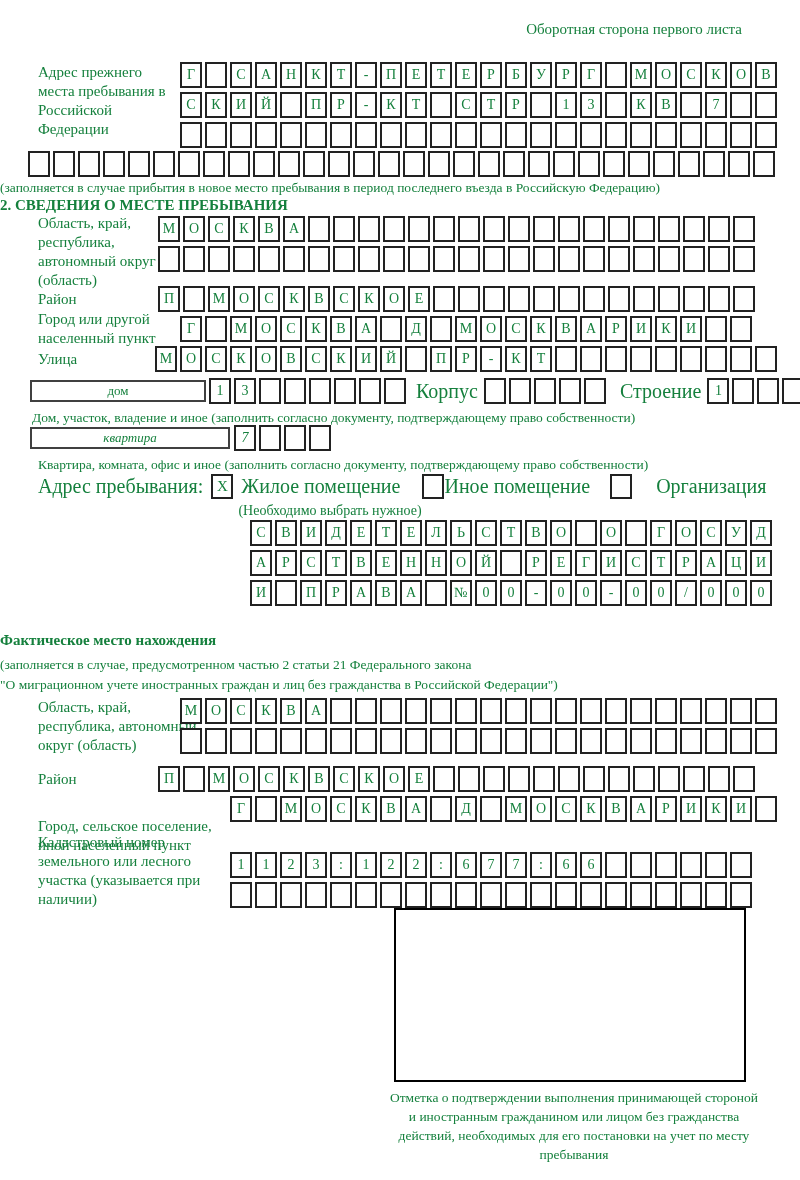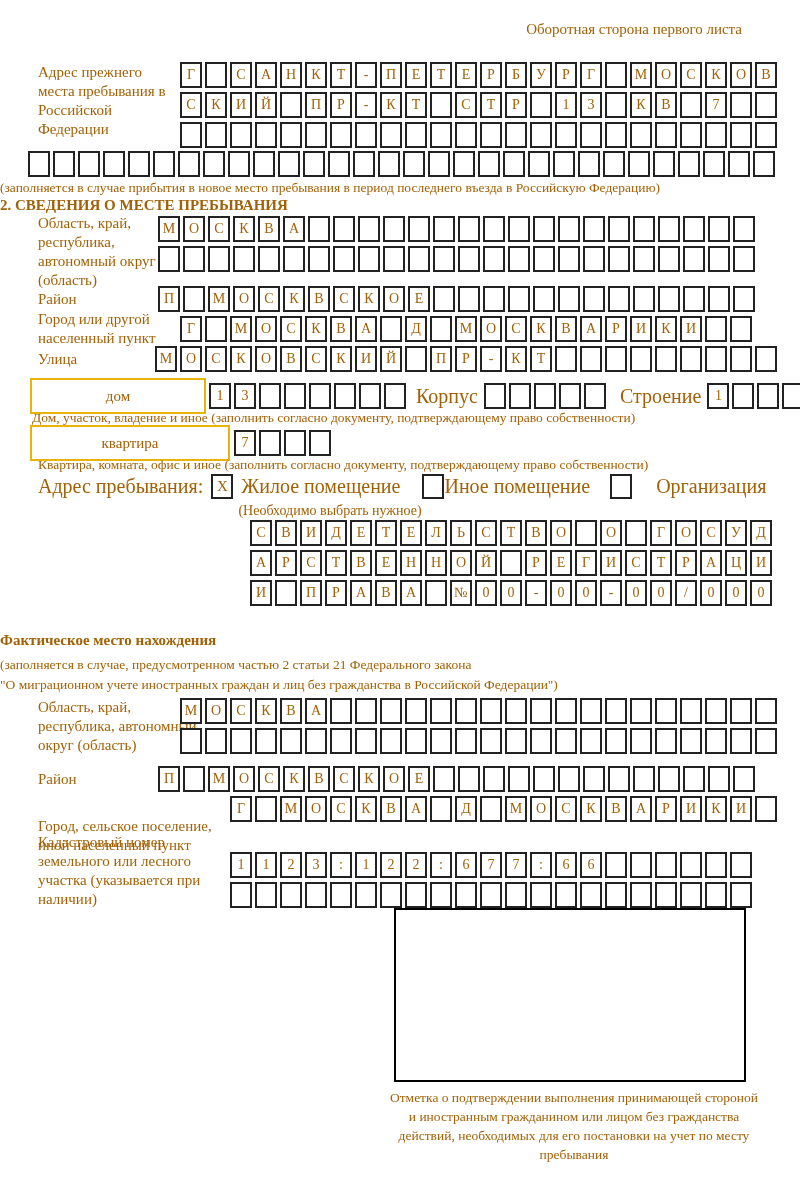--- a/index.html
+++ b/index.html
@@ -1,33 +1,33 @@
 <!DOCTYPE html>
 <html><head>
 <meta charset="utf-8">
 <style>
   html,body{margin:0;padding:0;background:#fff;}
   .page{
-    position:relative;width:800px;height:1180px;background:#fff;color:#a16207;
+    position:relative;width:800px;height:1180px;background:#fff;color:#15803d;
     font-family:"Liberation Serif","DejaVu Serif",serif;overflow:hidden;
   }
   .abs{position:absolute;}
   .lbl{font-size:15px;line-height:19px;}
   .small{font-size:13.5px;line-height:18px;}
   .bold{font-weight:bold;}
   .center{left:0;width:800px;text-align:left;}
   .boxrow{display:flex;gap:3px;}
   .cbox{
     width:22px;height:26px;box-sizing:border-box;border:2px solid #222;
     display:flex;align-items:center;justify-content:center;
     font-size:14px;flex:0 0 auto;background:#fff;
   }
   .widebox{
-    height:36px;box-sizing:border-box;border:2px solid #eab308;
-    display:flex;align-items:center;justify-content:center;font-size:15px;flex:0 0 auto;
+    height:22px;box-sizing:border-box;border:2px solid #404040;
+    display:flex;align-items:center;justify-content:center;font-size:13px;flex:0 0 auto;
   }
   .chk{
     width:22px;height:25px;box-sizing:border-box;border:2px solid #222;
     display:flex;align-items:center;justify-content:center;font-size:15px;flex:0 0 auto;
   }
   .flexrow{display:flex;align-items:center;}
   .inlbl{font-size:20px;white-space:nowrap;}
   .bigbox{box-sizing:border-box;border:2px solid #000;background:#fff;}
 </style>
 </head>
@@ -313,21 +313,21 @@
     <div class="inlbl" style="margin:0 6px 0 14px;">Строение</div>
     <div class="boxrow">
         <span class="cbox">1</span>
         <span class="cbox"></span>
         <span class="cbox"></span>
         <span class="cbox"></span>
       </div>
   </div>
   <div class="abs small" style="left:32px;top:409px;">Дом, участок, владение и иное (заполнить согласно документу, подтверждающему право собственности)</div>
 
-  <div class="abs flexrow" style="left:30px;top:425px;">
+  <div class="abs flexrow" style="left:30px;top:425px;font-style:italic;">
     <div class="widebox" style="width:200px;">квартира</div>
     <div class="boxrow" style="margin-left:4px;">
         <span class="cbox">7</span>
         <span class="cbox"></span>
         <span class="cbox"></span>
         <span class="cbox"></span>
       </div>
   </div>
   <div class="abs small" style="left:38px;top:456px;">Квартира, комната, офис и иное (заполнить согласно документу, подтверждающему право собственности)</div>
 

